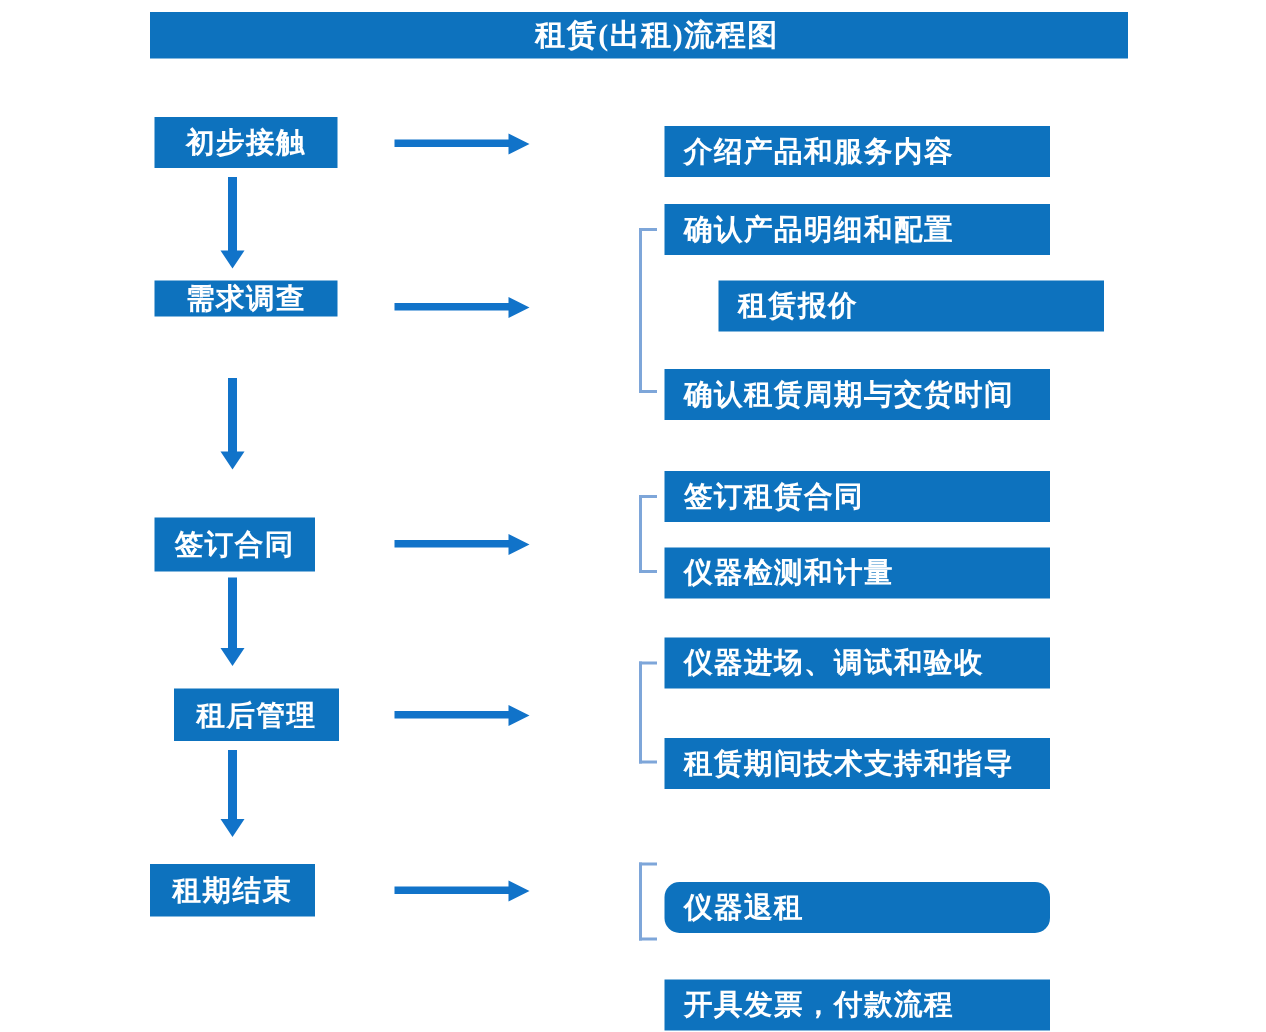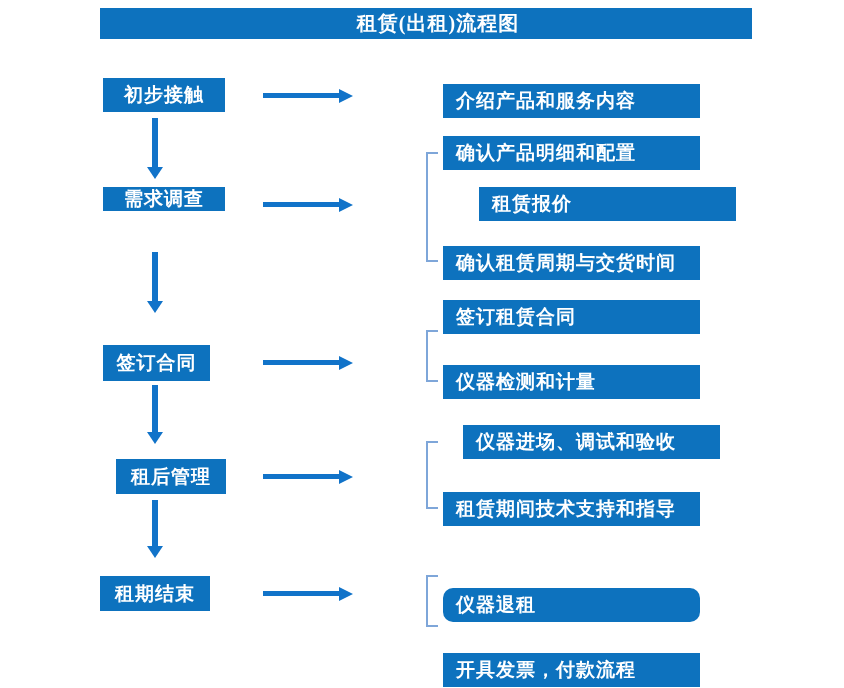--- a/index.html
+++ b/index.html
@@ -70,23 +70,23 @@
   .s1{left:103px;top:78px;width:122px;height:34px;}
   .s2{left:103px;top:187px;width:122px;height:24px;}
   .s3{left:103px;top:345px;width:107px;height:36px;}
   .s4{left:116px;top:459px;width:110px;height:35px;}
   .s5{left:100px;top:576px;width:110px;height:35px;}
   
   .i1{top:64px;margin-top:20px;}
   .i2{top:136px;}
   .i3{top:187px;margin-left:36px;}
   .i4{top:246px;}
-  .i5{top:300px;font-family:Liberation Serif, serif;}
+  .i5{top:314px;font-family:Liberation Serif, serif;}
   .i6{top:365px;}
-  .i7{top:425px;margin-left:20px;}
+  .i7{top:425px;}
   .i8{top:492px;}
   .i9{top:588px;border-radius:10px;}
   .i10{top:610px;margin-top:43px;}
   
   .hr1{top:93px;}
   .hr2{top:202px;}
   .hr3{top:360px;}
   .hr4{top:474px;}
   .hr5{top:591px;}
   

